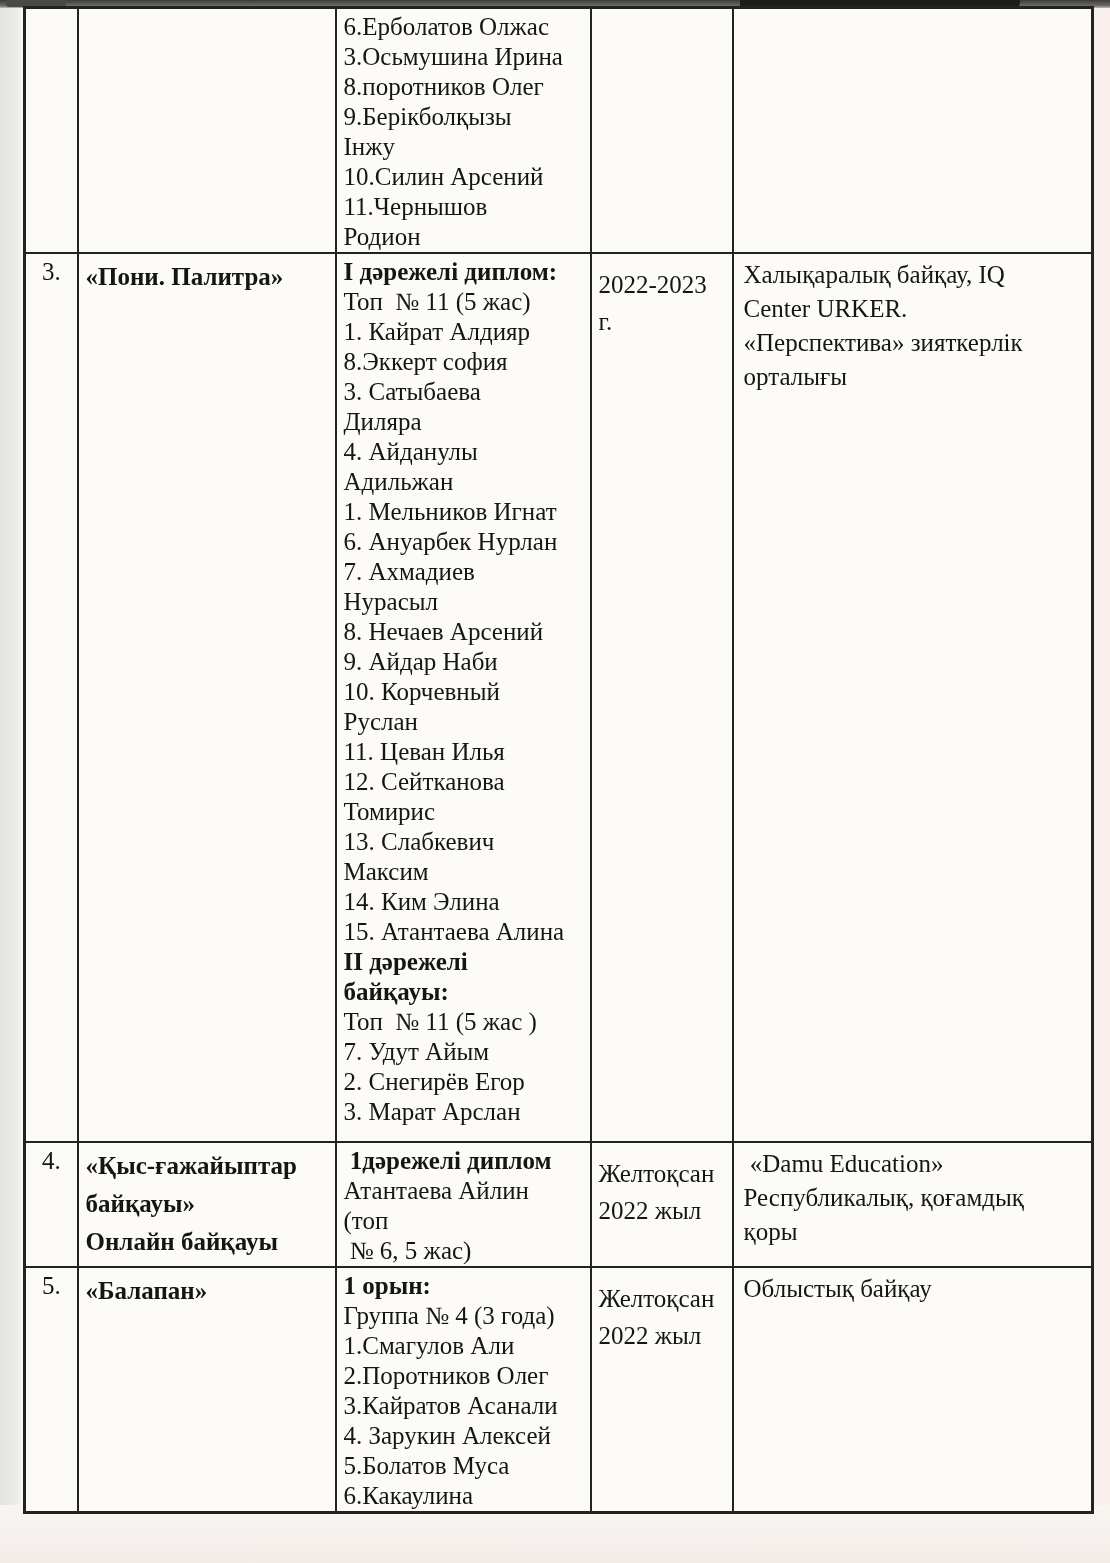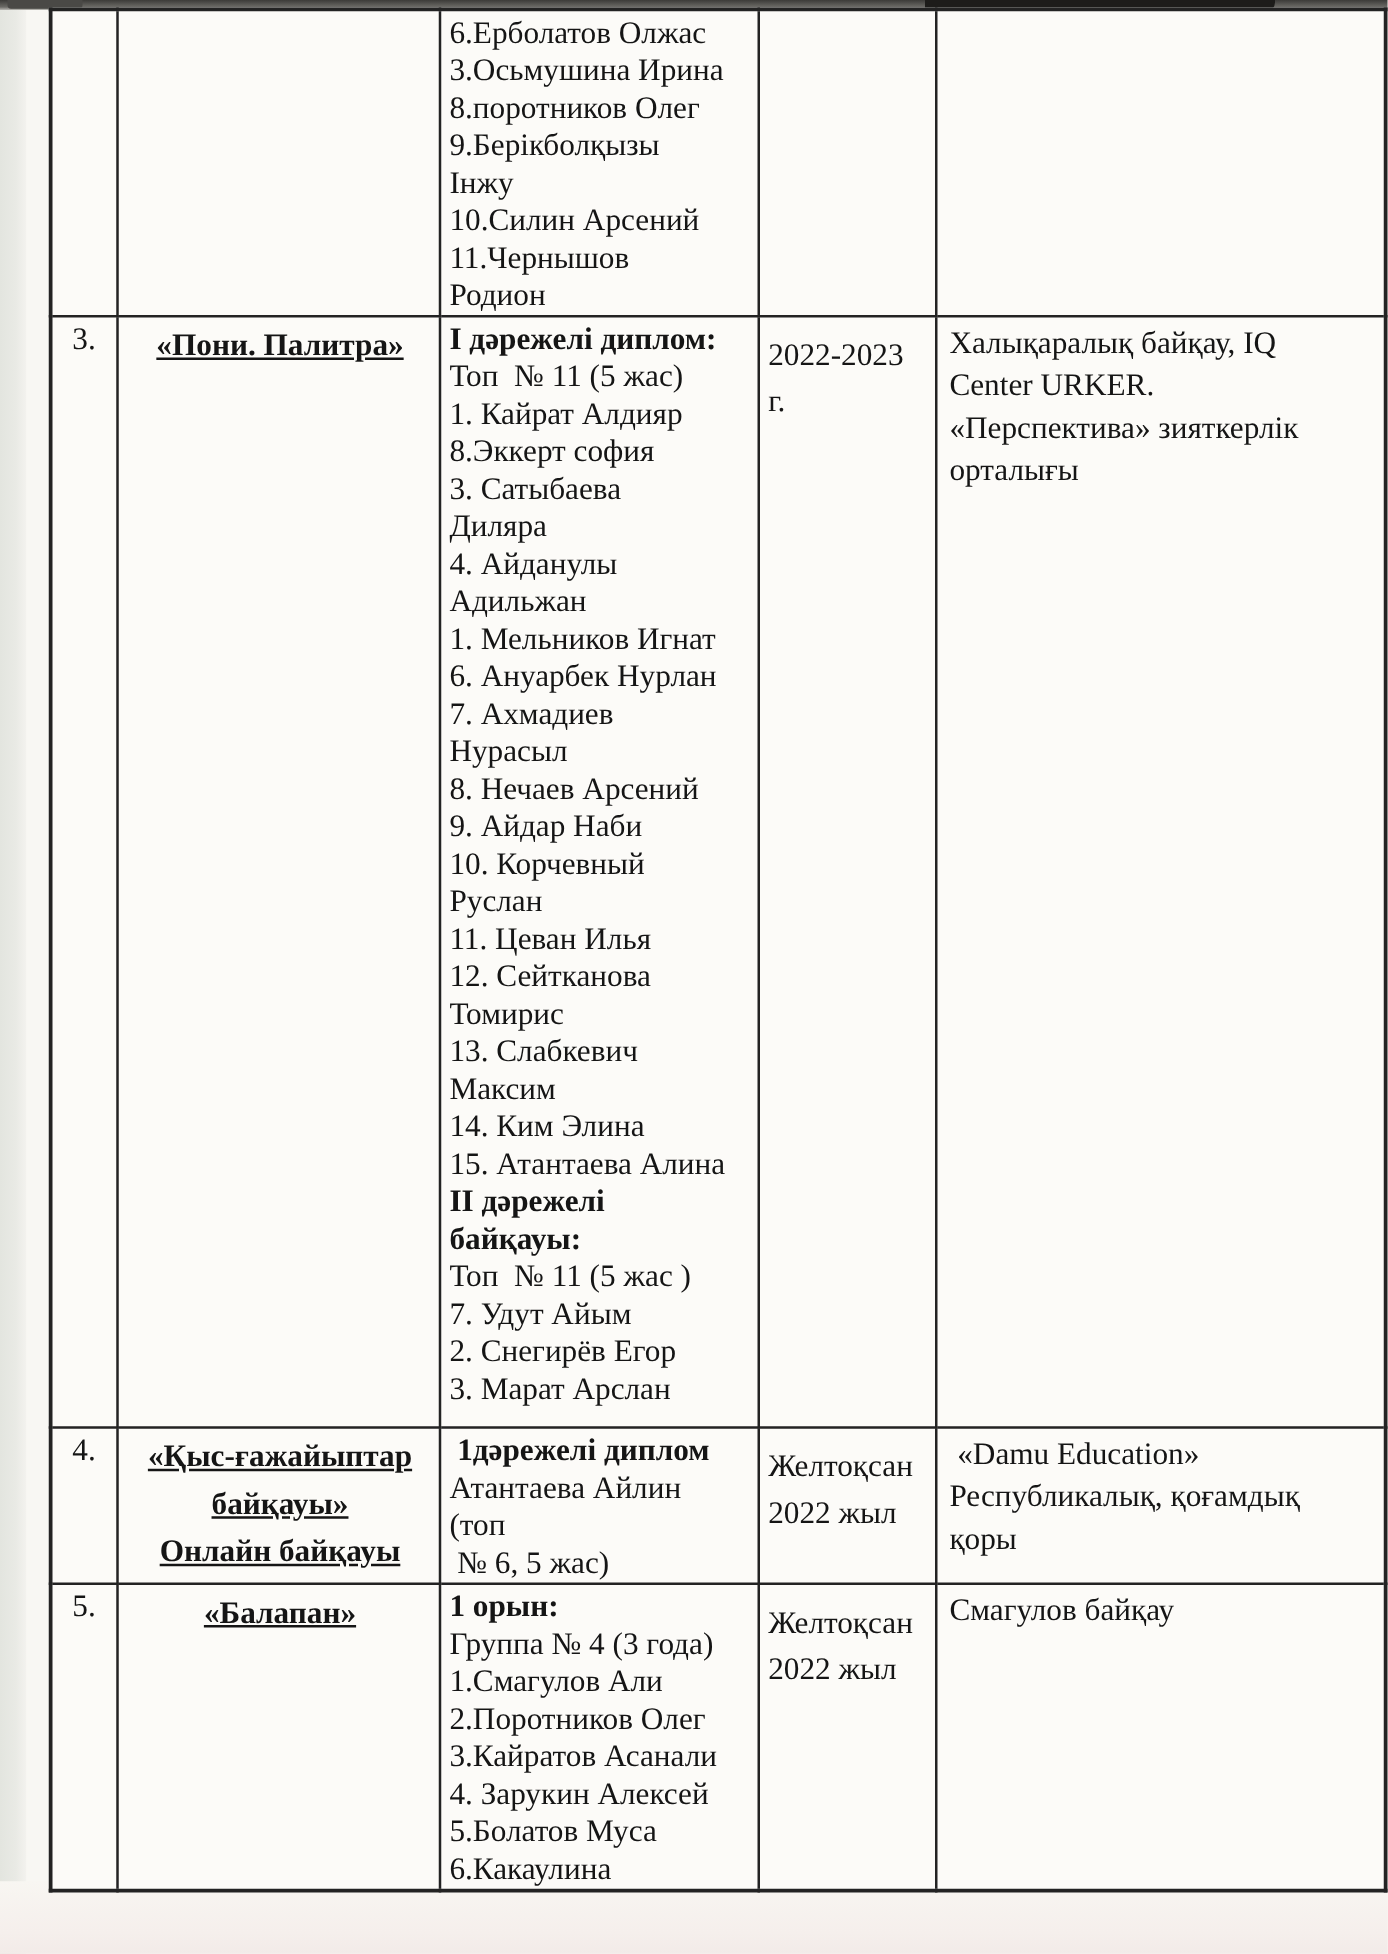--- a/index.html
+++ b/index.html
@@ -61,36 +61,33 @@
     width: 1068px;
     border-collapse: collapse;
     table-layout: fixed;
     background: #fcfbf8;
   }
   table.doc-table, table.doc-table td {
     border: 2px solid #232323;
   }
   table.doc-table {
     border-width: 3px;
-    margin-left: 16px;
   }
   td {
     vertical-align: top;
     padding: 3px 4px 0 7px;
     font-size: 25px;
   }
   td.c-num {
     text-align: center;
     padding: 4px 2px 0 2px;
   }
   td.c-name {
-    text-align: center;
     font-weight: 700;
     padding-top: 4px;
-    text-decoration: underline;
   }
   td.c-date { padding-top: 12px; }
   td.c-org  { padding: 4px 8px 0 10px; }
   .line {
     white-space: pre-wrap;
     line-height: 30px;
   }
   .c-name .line { line-height: 38px; }
   .c-date .line { line-height: 37px; }
   .c-org  .line { line-height: 34px; }
@@ -228,17 +225,17 @@
           <div class="line">3.Кайратов Асанали</div>
           <div class="line">4. Зарукин Алексей</div>
           <div class="line">5.Болатов Муса</div>
           <div class="line">6.Какаулина</div>
         </td>
       <td class="c-date">
           <div class="line">Желтоқсан</div>
           <div class="line">2022 жыл</div>
         </td>
       <td class="c-org">
-          <div class="line">Смагулов байқау</div>
+          <div class="line">Облыстық байқау</div>
         </td>
     </tr>
   </tbody>
 </table>
 
 </body></html>

